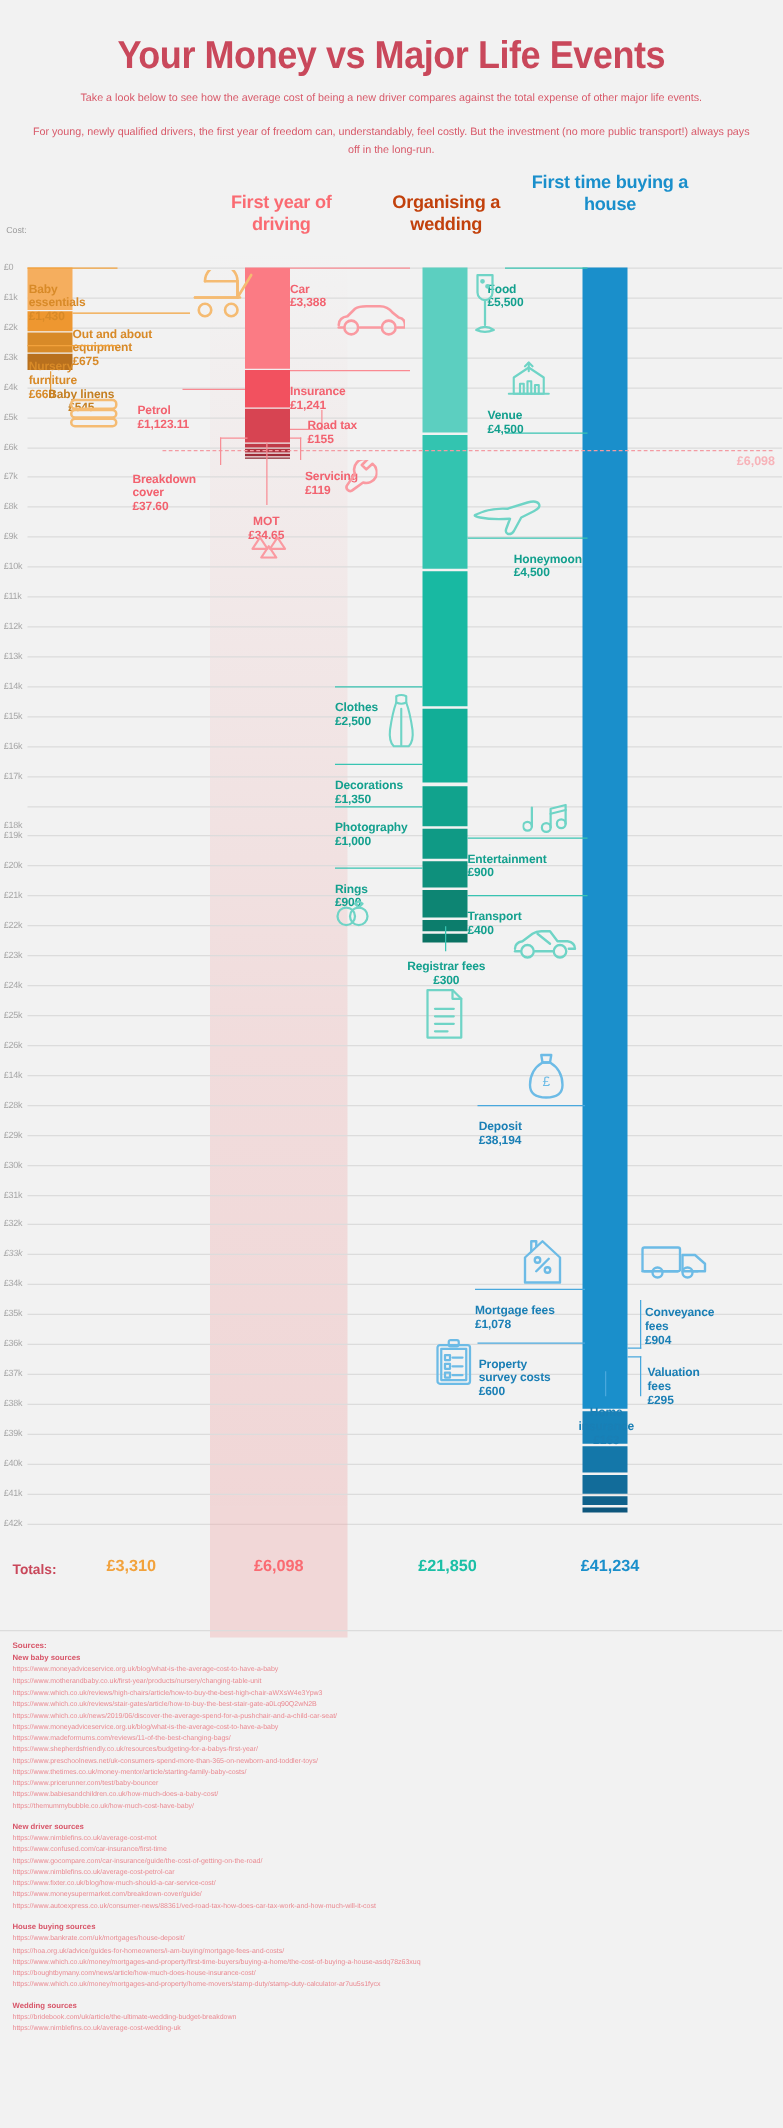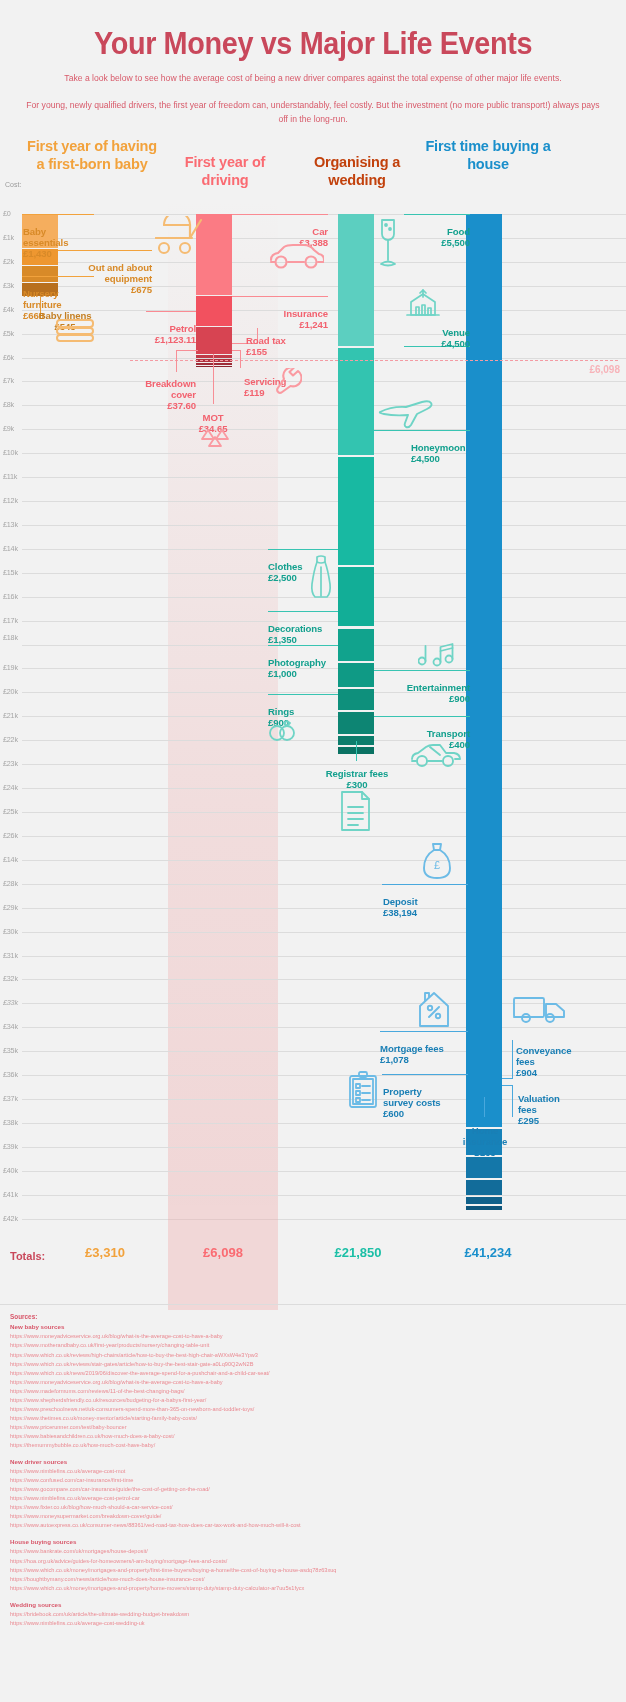--- a/index.html
+++ b/index.html
@@ -96,21 +96,21 @@
   
   .ann {
     position: absolute;
     font-size: 9.6px;
     line-height: 1.14;
     font-weight: bold;
     letter-spacing: -0.1px;
     white-space: pre-line;
   }
   .ann .amt { display: block; }
-  .ann-r { text-align: right; }
+  .ann-r { }
   .ann-l { text-align: left; }
   .ann-c { text-align: center; }
 
   .rule { position: absolute; height: 1.4px; }
   .lead { position: absolute; width: 1.2px; }
   .lead-h { position: absolute; height: 1.2px; }
 
   
   .dashline {
     position: absolute;
@@ -174,23 +174,20 @@
 </head>
 <body>
 
 <div id="page">
 
   <div class="title">Your Money vs Major Life Events</div>
   <div class="intro intro2">Take a look below to see how the average cost of being a new driver compares against the total expense of other major life events.</div>
   <div class="intro">For young, newly qualified drivers, the first year of freedom can, understandably, feel costly. But the investment (no more public transport!) always pays off in the long-run.</div>
 
   <div class="col-heads">
-    <div class="col-head ch0">First year of
-having a
-first-born baby</div>
     <div class="col-head ch1">First year
 of driving</div>
     <div class="col-head ch2">Organising
 a wedding</div>
     <div class="col-head ch3">First time
 buying a
 house</div>
   </div>
   <div class="cost-label">Cost:</div>
 
@@ -253,21 +250,21 @@
         <div class="ytick" style="top: 205.36px;">£8k</div>
         <div class="ytick" style="top: 229.28px;">£9k</div>
         <div class="ytick" style="top: 253.2px;">£10k</div>
         <div class="ytick" style="top: 277.12px;">£11k</div>
         <div class="ytick" style="top: 301.04px;">£12k</div>
         <div class="ytick" style="top: 324.96px;">£13k</div>
         <div class="ytick" style="top: 348.88px;">£14k</div>
         <div class="ytick" style="top: 372.8px;">£15k</div>
         <div class="ytick" style="top: 396.72px;">£16k</div>
         <div class="ytick" style="top: 420.64px;">£17k</div>
-        <div class="ytick" style="top: 438px;">£18k</div>
+        <div class="ytick" style="top: 460px;">£18k</div>
         <div class="ytick" style="top: 468.48px;">£19k</div>
         <div class="ytick" style="top: 492.4px;">£20k</div>
         <div class="ytick" style="top: 516.32px;">£21k</div>
         <div class="ytick" style="top: 540.24px;">£22k</div>
         <div class="ytick" style="top: 564.16px;">£23k</div>
         <div class="ytick" style="top: 588.08px;">£24k</div>
         <div class="ytick" style="top: 612px;">£25k</div>
         <div class="ytick" style="top: 635.92px;">£26k</div>
         <div class="ytick" style="top: 659.84px;">£14k</div>
         <div class="ytick" style="top: 683.76px;">£28k</div>

